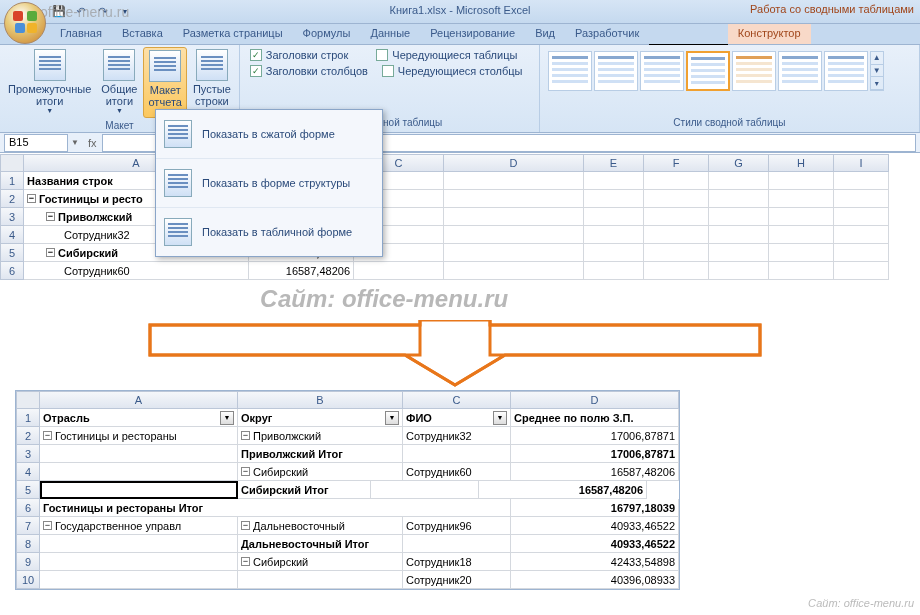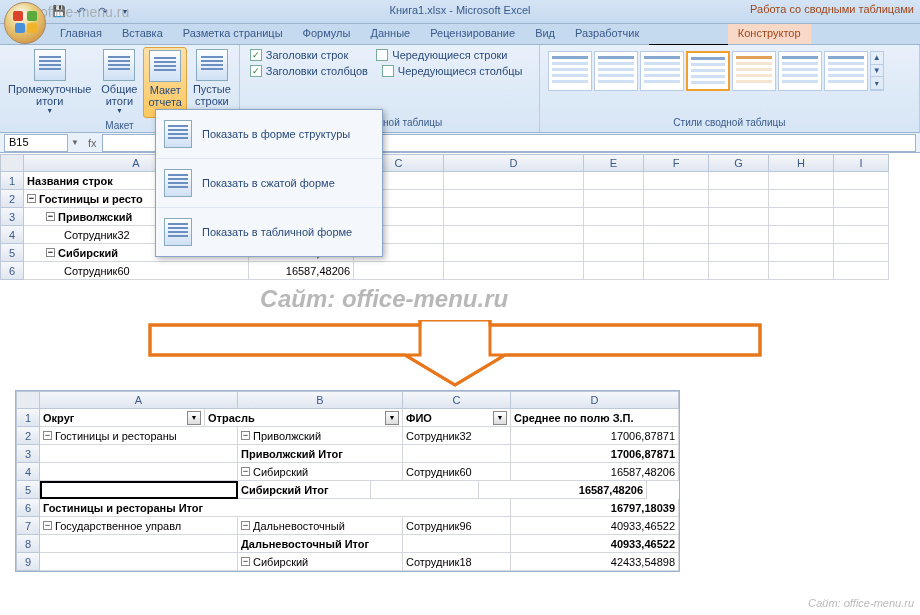--- a/index.html
+++ b/index.html
@@ -133,21 +133,21 @@
       </div>
     </div>
     <div class="group-label">Макет</div>
   </div>
   <div class="group" style="width:300px">
     <div class="chk-row">
         <span class="chk">✓</span>
         <span>Заголовки строк</span>
       <span style="width:20px"></span>
         <span class="chk"></span>
-        <span>Чередующиеся строки</span>
+        <span>Чередующиеся таблицы</span>
       </div>
     <div class="chk-row">
         <span class="chk">✓</span>
         <span>Заголовки столбцов</span>
       <span style="width:6px"></span>
         <span class="chk"></span>
         <span>Чередующиеся столбцы</span>
       </div>
     <div class="group-label">илей сводной таблицы</div>
   </div>
@@ -173,25 +173,25 @@
 <div class="namebox-row">
   <div class="namebox">B15</div>
   <span style="padding:0 3px;font-size:8px;color:#666">▼</span>
   <span class="fx">fx</span>
   <div class="formula-bar"></div>
 </div>
 
 <div class="dropdown-menu">
   <div class="menu-item">
       <div class="menu-icon"></div>
-      <span>Показать в форме структуры</span>
+      <span>Показать в сжатой форме</span>
     </div>
   <div class="menu-item">
       <div class="menu-icon"></div>
-      <span>Показать в сжатой форме</span>
+      <span>Показать в форме структуры</span>
     </div>
   <div class="menu-item">
       <div class="menu-icon"></div>
       <span>Показать в табличной форме</span>
     </div>
 </div>
 
 <div class="sheet1" id="sheet1">
     <div class="col-headers">
       <div class="rowhdr-corner"></div>
@@ -289,26 +289,26 @@
 <div class="sheet2" id="sheet2">
     <div class="col-headers">
       <div class="rowhdr-corner"></div>
       <div class="colhdr" style="width:198px">A</div>
       <div class="colhdr" style="width:165px">B</div>
       <div class="colhdr" style="width:108px">C</div>
       <div class="colhdr" style="width:168px">D</div>
     </div>
     <div class="row">
       <div class="rowhdr">1</div>
+      <div class="cell hdr" style="width:198px;display:flex;">
+        <span>Отрасль</span>
+        <span class="filter-btn">▼</span>
+      </div>
       <div class="cell hdr" style="width:165px;display:flex;">
         <span>Округ</span>
-        <span class="filter-btn">▼</span>
-      </div>
-      <div class="cell hdr" style="width:198px;display:flex;">
-        <span>Отрасль</span>
         <span class="filter-btn">▼</span>
       </div>
       <div class="cell hdr" style="width:108px;display:flex;">
         <span>ФИО</span>
         <span class="filter-btn">▼</span>
       </div>
       <div class="cell hdr" style="width:168px;display:flex;justify-content:flex-start">
         <span>Среднее по полю З.П.</span>
       </div>
     </div>
@@ -359,15 +359,22 @@
       <div class="cell" style="width:108px"></div>
       <div class="cell num bold" style="width:168px">40933,46522</div>
     </div>
     <div class="row">
       <div class="rowhdr">9</div>
       <div class="cell  " style="width:198px"></div>
       <div class="cell " style="width:165px"><span class="collapse">−</span>Сибирский</div>
       <div class="cell" style="width:108px">Сотрудник18</div>
       <div class="cell num " style="width:168px">42433,54898</div>
     </div>
+    <div class="row">
+      <div class="rowhdr">10</div>
+      <div class="cell  " style="width:198px"></div>
+      <div class="cell " style="width:165px"></div>
+      <div class="cell" style="width:108px">Сотрудник20</div>
+      <div class="cell num " style="width:168px">40396,08933</div>
+    </div>
   </div>
 
 <div class="watermark-br">Сайт: office-menu.ru</div>
 
 </body></html>

